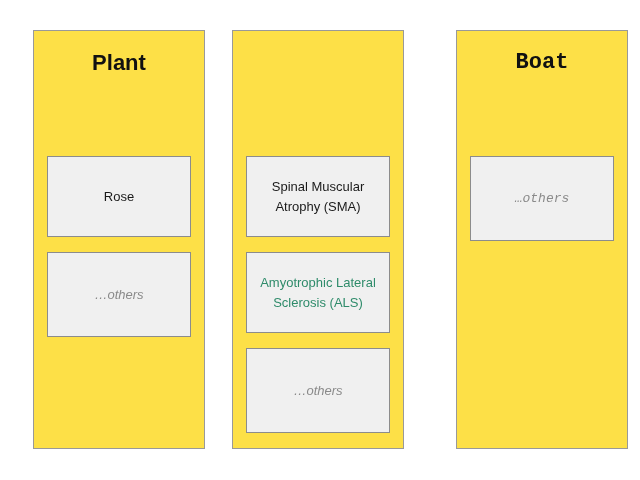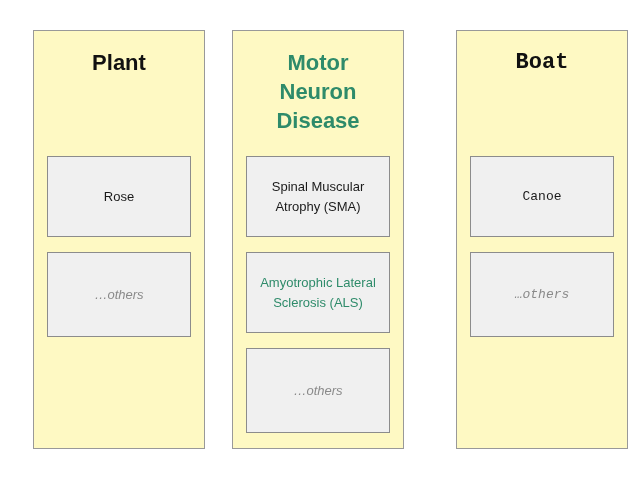--- a/index.html
+++ b/index.html
@@ -14,21 +14,21 @@
   .canvas {
     position: relative;
     width: 640px;
     height: 480px;
   }
   .card {
     position: absolute;
     top: 30px;
     width: 172px;
     height: 419px;
-    background: #fef9c3;
+    background: #fde047;
     border: 1px solid #999999;
     box-sizing: border-box;
   }
   .card-1 { left: 33px; }
   .card-2 { left: 232px; }
   .card-3 { left: 456px; font-family: Liberation Mono, monospace; }
   .card-title {
     margin: 0;
     padding-top: 17px;
     text-align: center;
@@ -97,40 +97,36 @@
       <div class="item">
         <span>Rose</span>
       </div>
       <div class="item others tall">
         <span>…others</span>
       </div>
     </div>
   </section>
 
   <section class="card card-2">
-    <h2 class="card-title green wrap-words">Motor Neuron Disease</h2>
     <div class="items">
       <div class="item">
         <span>Spinal Muscular Atrophy (SMA)</span>
       </div>
       <div class="item green">
         <span>Amyotrophic Lateral Sclerosis (ALS)</span>
       </div>
       <div class="item others tall">
         <span>…others</span>
       </div>
     </div>
   </section>
 
   <section class="card card-3">
     <h2 class="card-title">Boat</h2>
     <div class="items">
-      <div class="item">
-        <span>Canoe</span>
-      </div>
       <div class="item others tall">
         <span>…others</span>
       </div>
     </div>
   </section>
 
 
 </div>
 
 </body></html>

